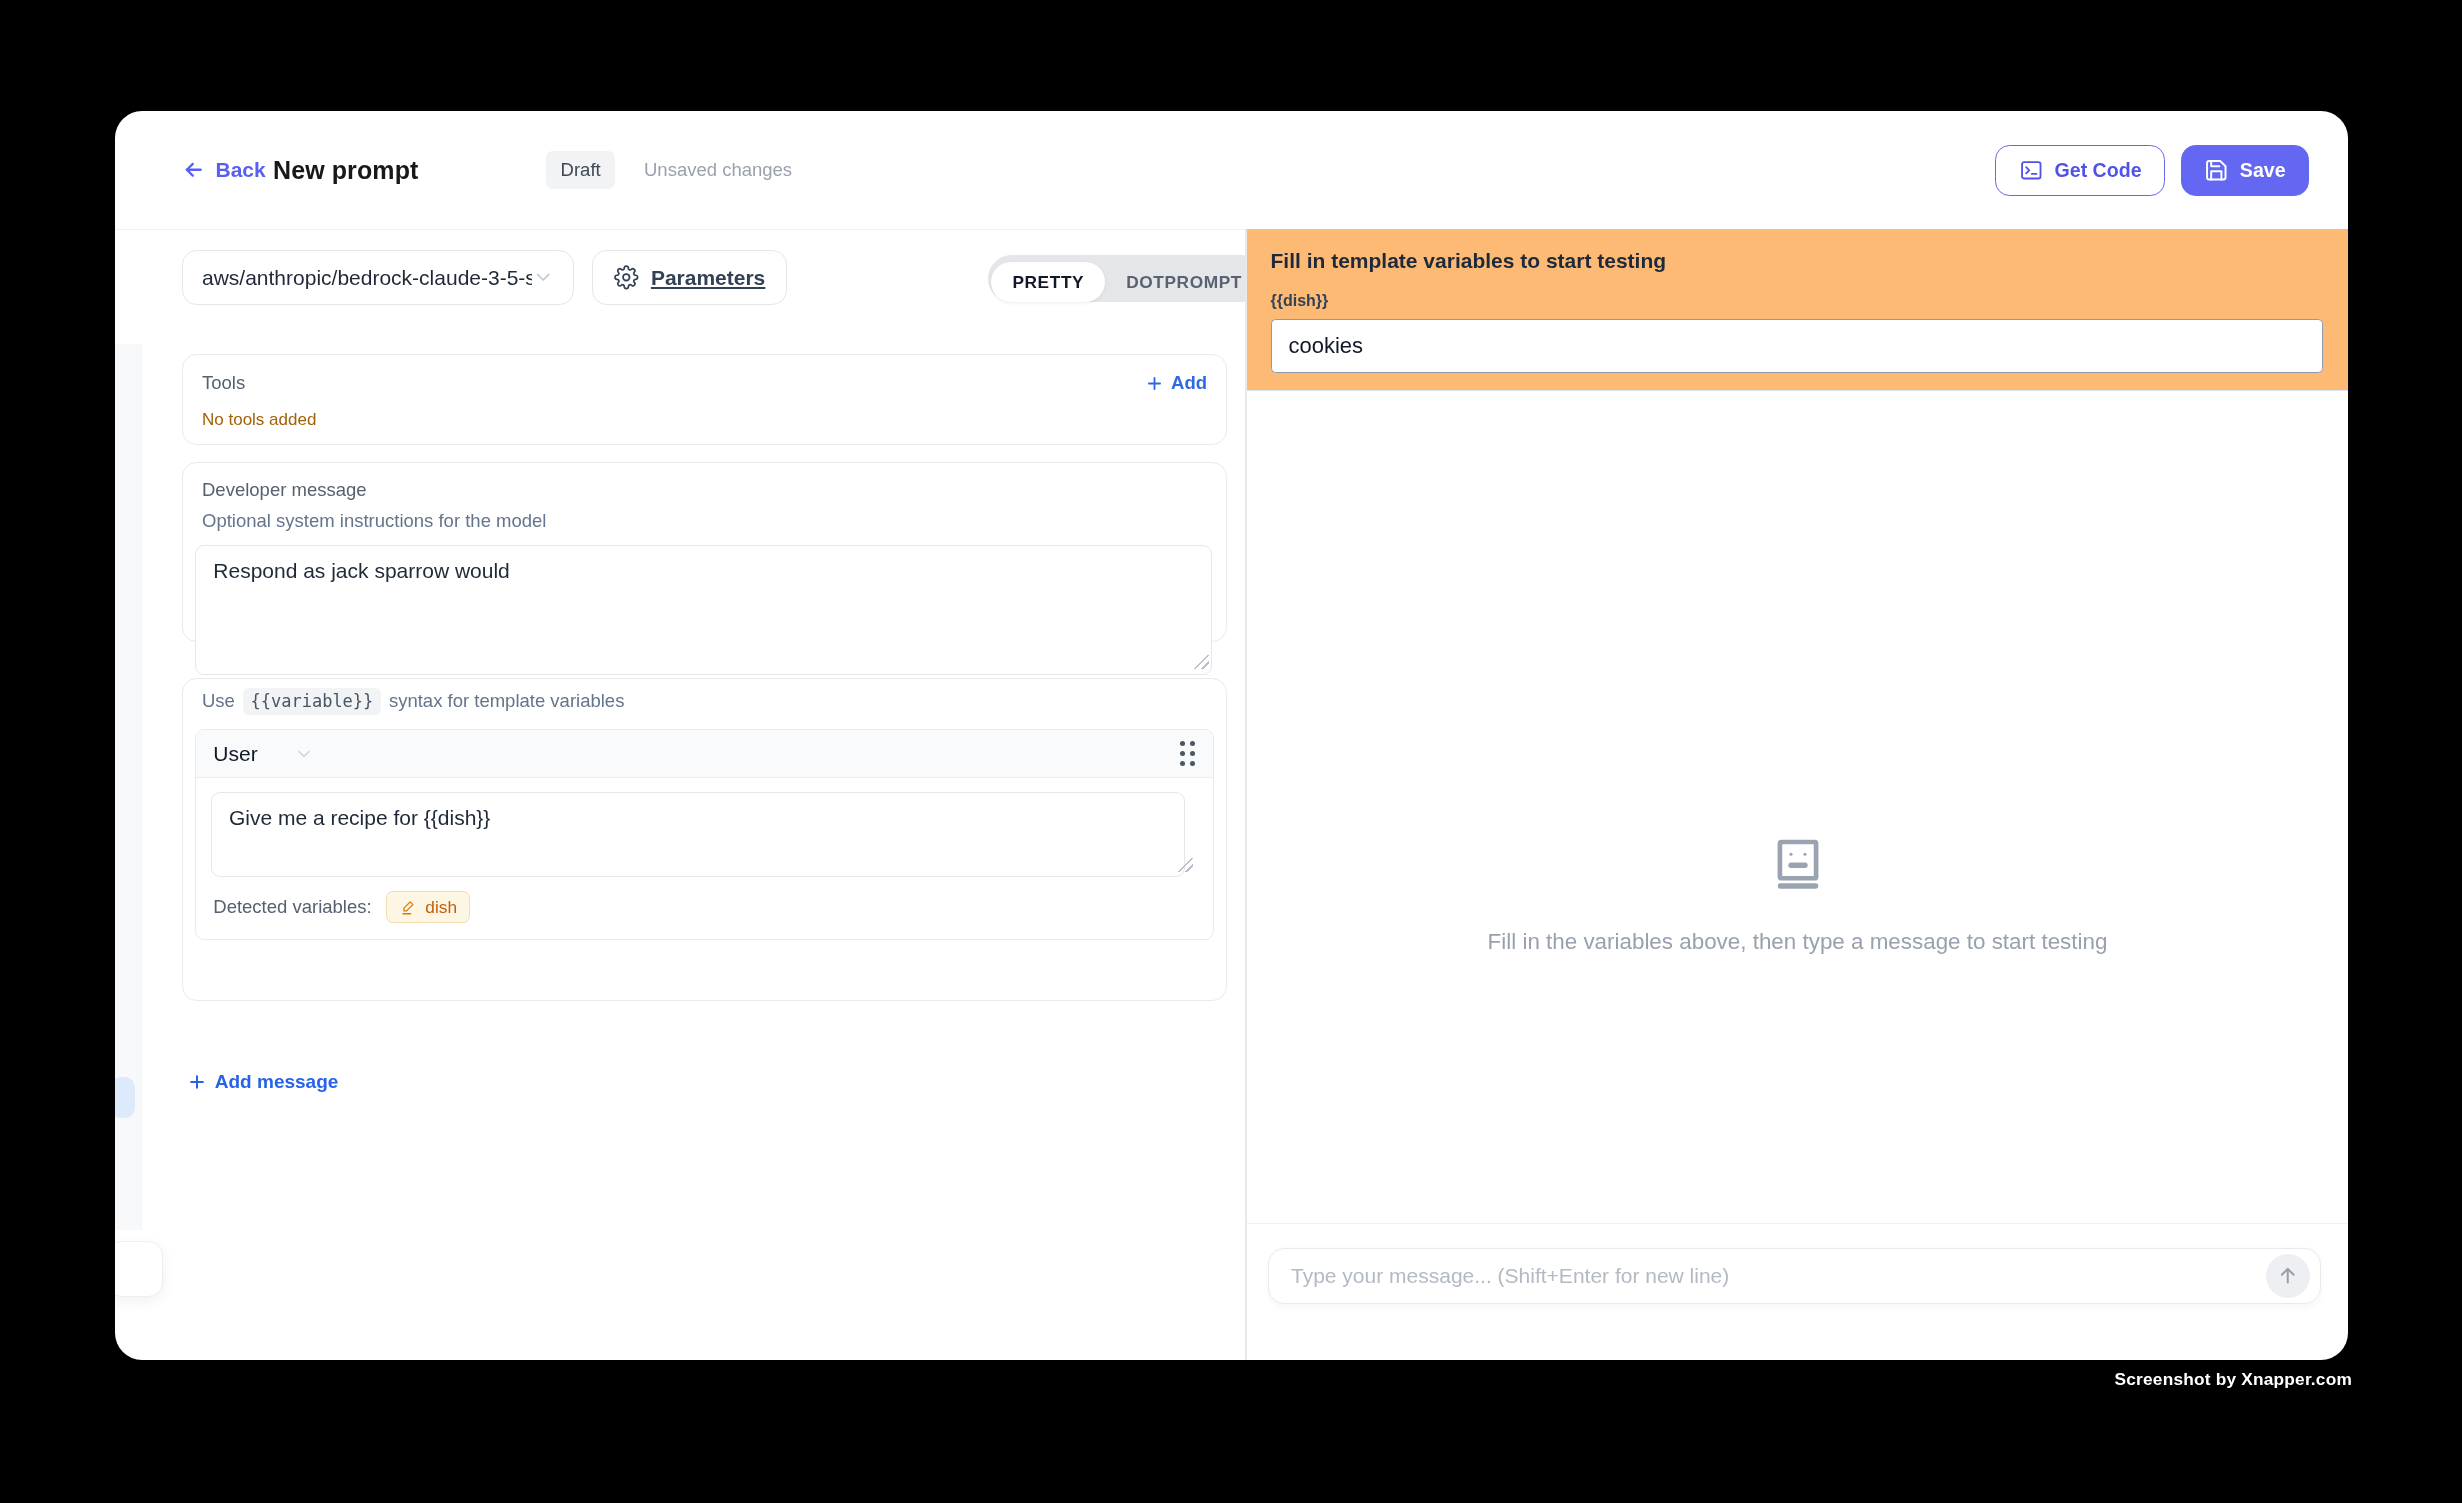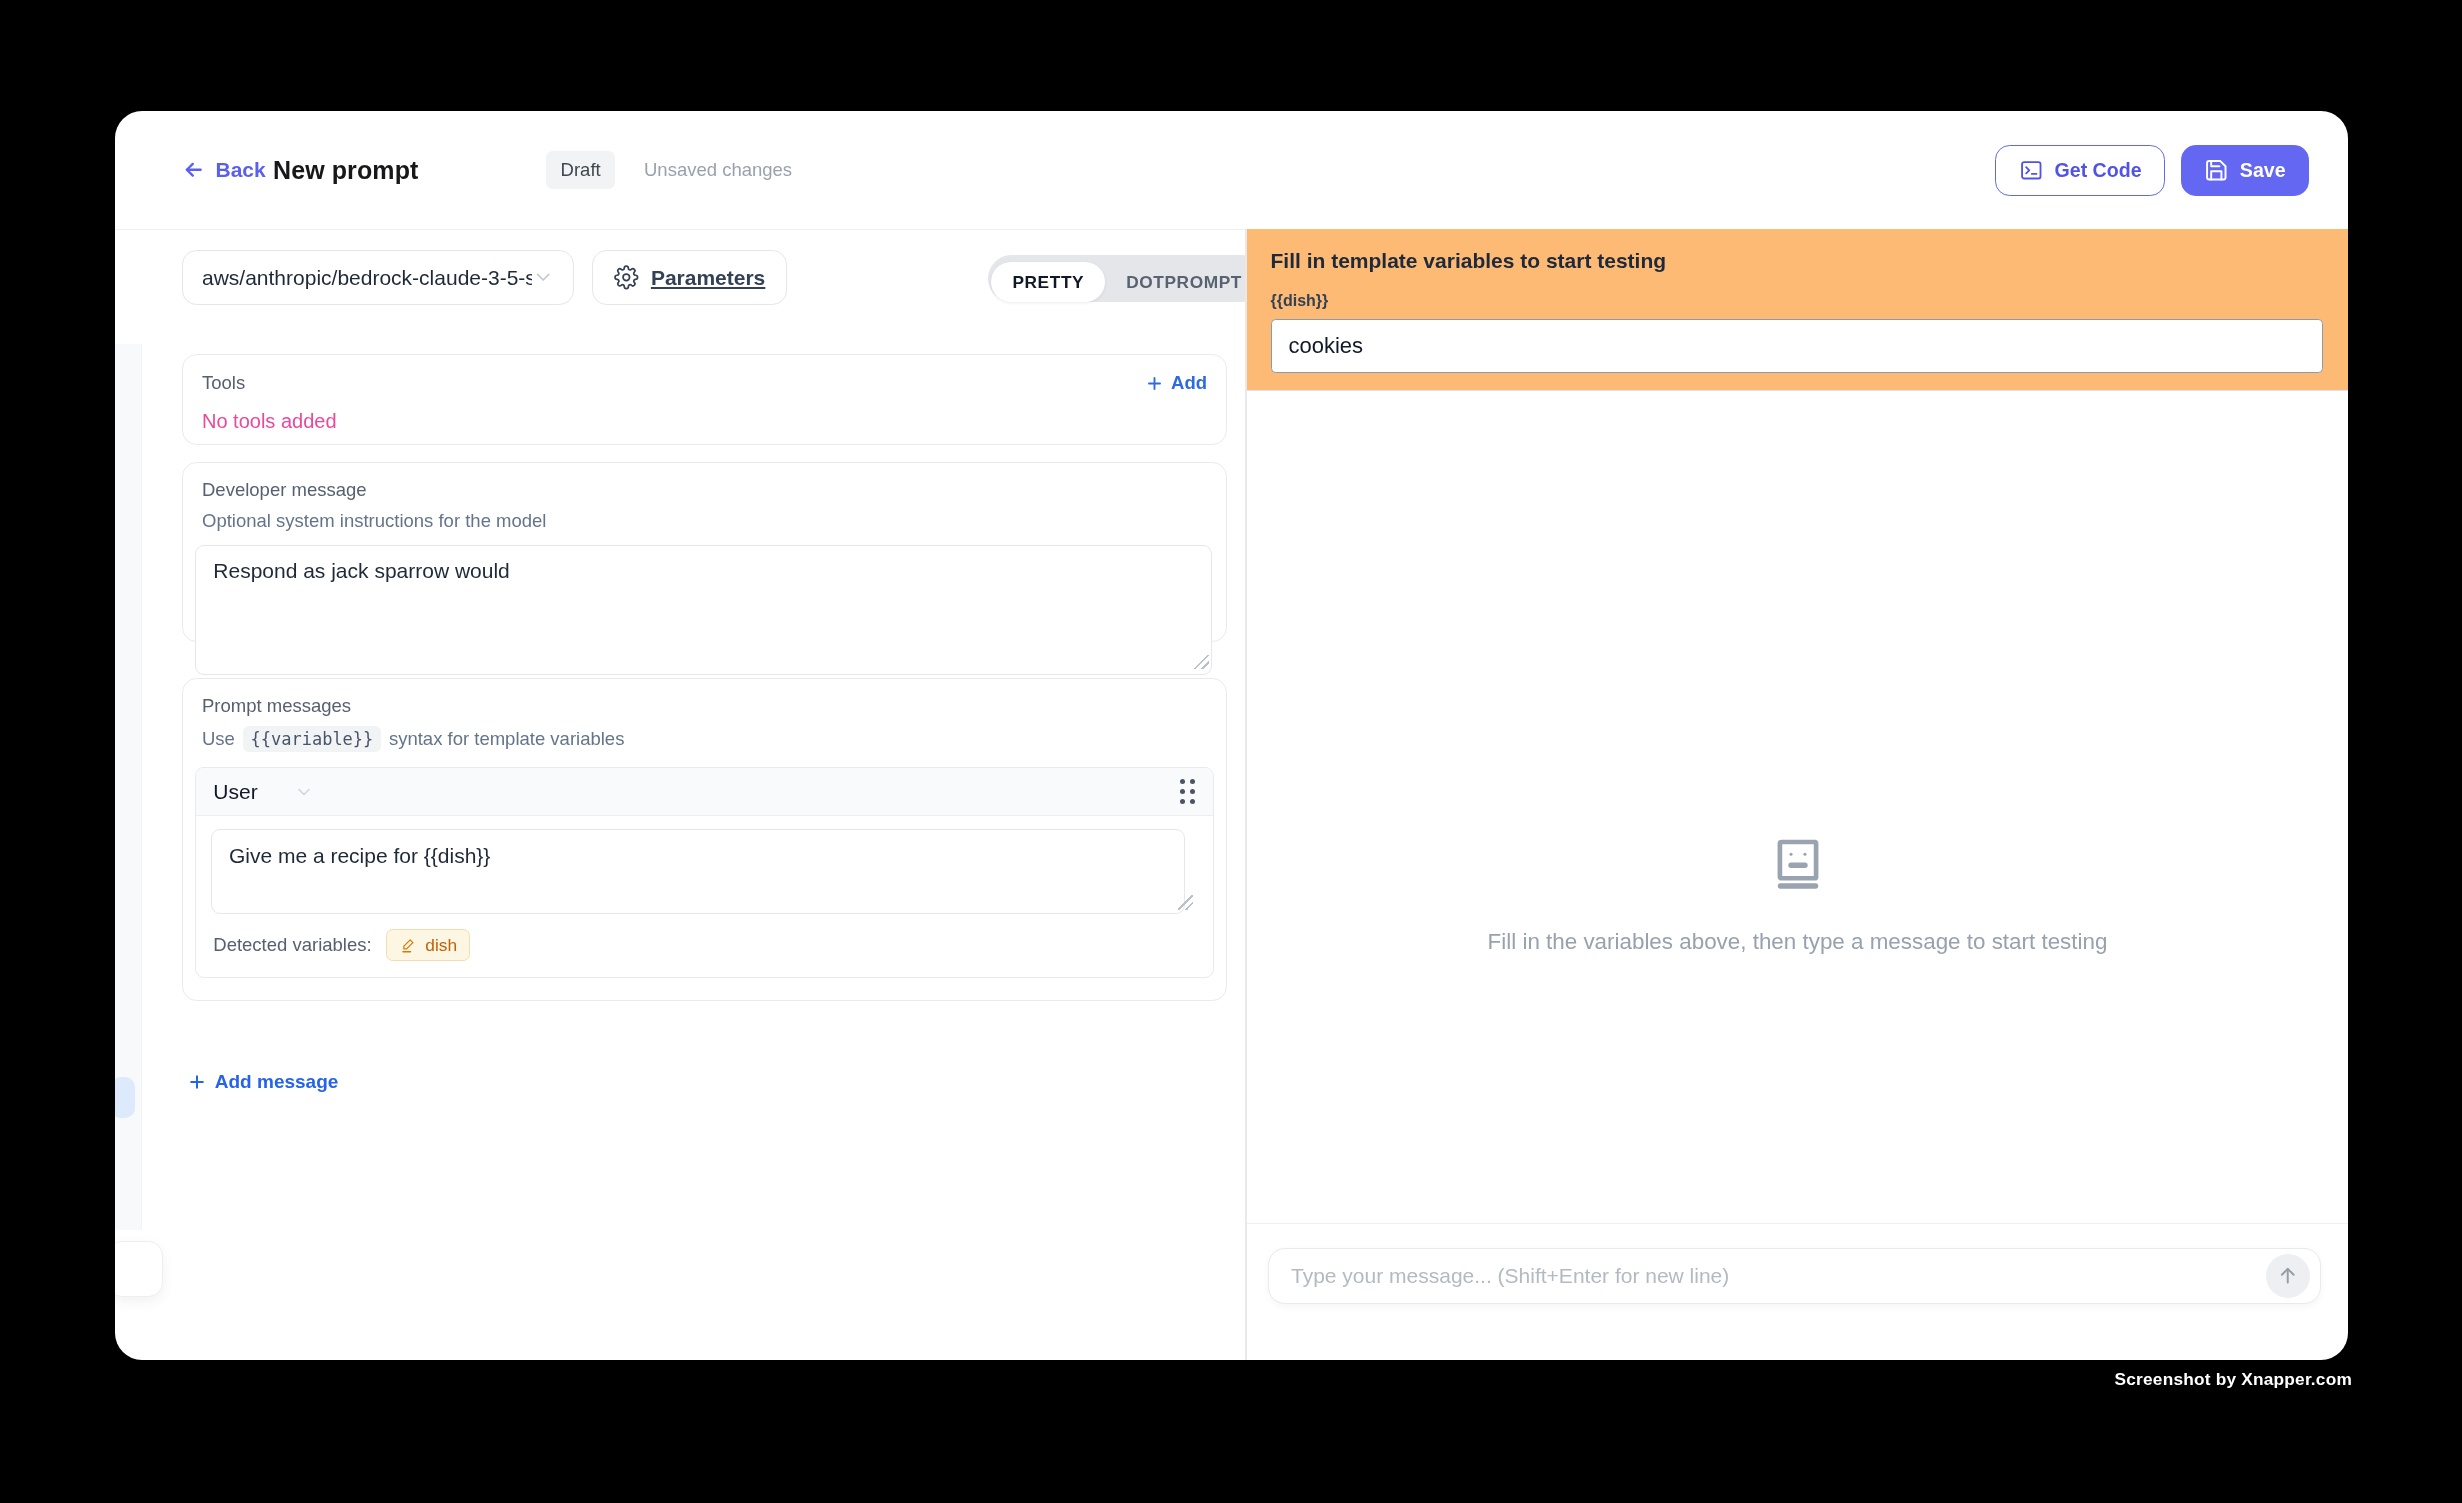--- a/index.html
+++ b/index.html
@@ -97,21 +97,21 @@
     position:absolute;left:67px;width:1045px;
     border:1.7px solid #e8eaee;border-radius:14.6px;background:#fff;
     box-sizing:border-box;
   }
   .card-tools{top:243px;height:91px;}
   .card-dev{top:351px;height:180px;}
   .card-prompt{top:567px;height:323px;}
   .card-label{font-size:18.5px;color:#566070;}
   .tools-head{display:flex;justify-content:space-between;align-items:center;padding:17px 19px 0 19px;}
   .add-link{display:flex;align-items:center;gap:6.7px;color:#2e6ae1;font-size:18.5px;font-weight:600;cursor:pointer;}
-  .tools-empty{padding:15.7px 19px 0 19px;font-size:20px;color:#ec4899;}
+  .tools-empty{padding:15.7px 19px 0 19px;font-size:17px;color:#a16207;}
   .dev-head{padding:15.7px 19px 0 19px;}
   .dev-hint{padding:9px 19px 0 19px;font-size:18.5px;color:#64748b;}
   .textarea{
     display:block;resize:none;outline:none;
     border:1.7px solid #e5e7eb;border-radius:9px;
     font-family:"Liberation Sans", sans-serif;
     font-size:21px;color:#1f2937;
     padding:13.4px 17px;box-sizing:border-box;background:#fff;
   }
   .dev-textarea{margin:13.4px 12.3px 0 12.3px;width:1017px;height:130px;}
@@ -286,21 +286,20 @@
   <div class="panel-card card-dev">
     <div class="dev-head card-label">Developer message</div>
     <div class="dev-hint">Optional system instructions for the model</div>
     <div class="resize-wrap">
       <textarea class="textarea dev-textarea" spellcheck="false" style="">Respond as jack sparrow would</textarea>
       <span class="resize-grip" style="bottom:5.6px;"></span>
     </div>
   </div>
 
   <div class="panel-card card-prompt">
-    <div class="dev-head card-label">Prompt messages</div>
     <div class="prompt-hint">
       <span>Use</span>
       <span class="code-chip">{{variable}}</span>
       <span>syntax for template variables</span>
     </div>
 
     <div class="msg-block">
       <div class="msg-head">
         <div class="role-select">
           <span class="role">User</span>

